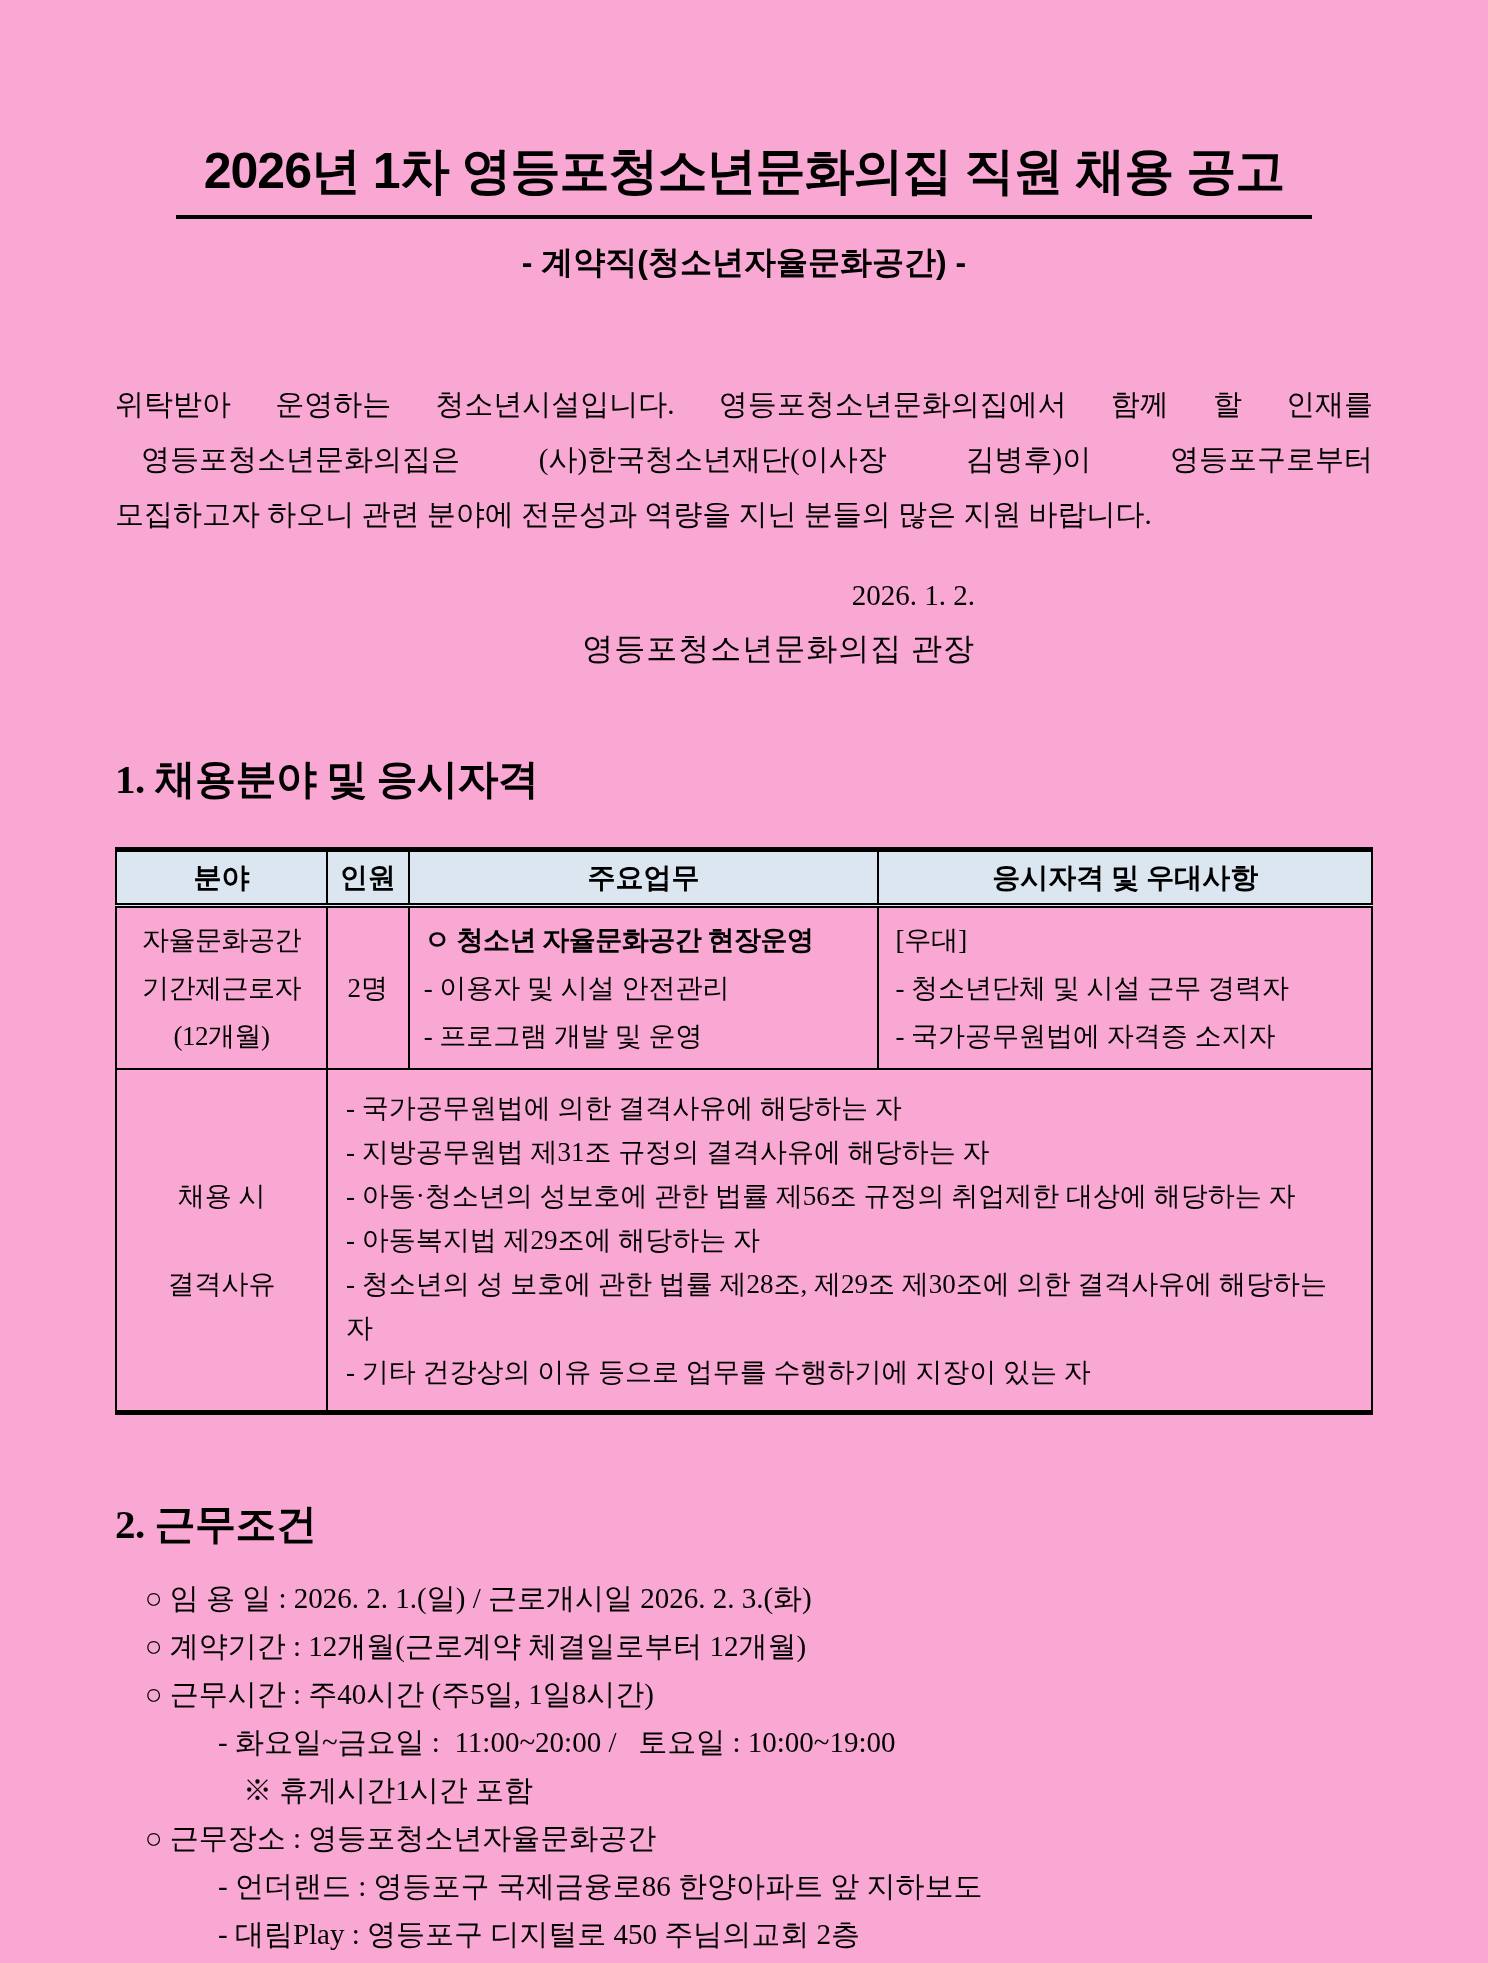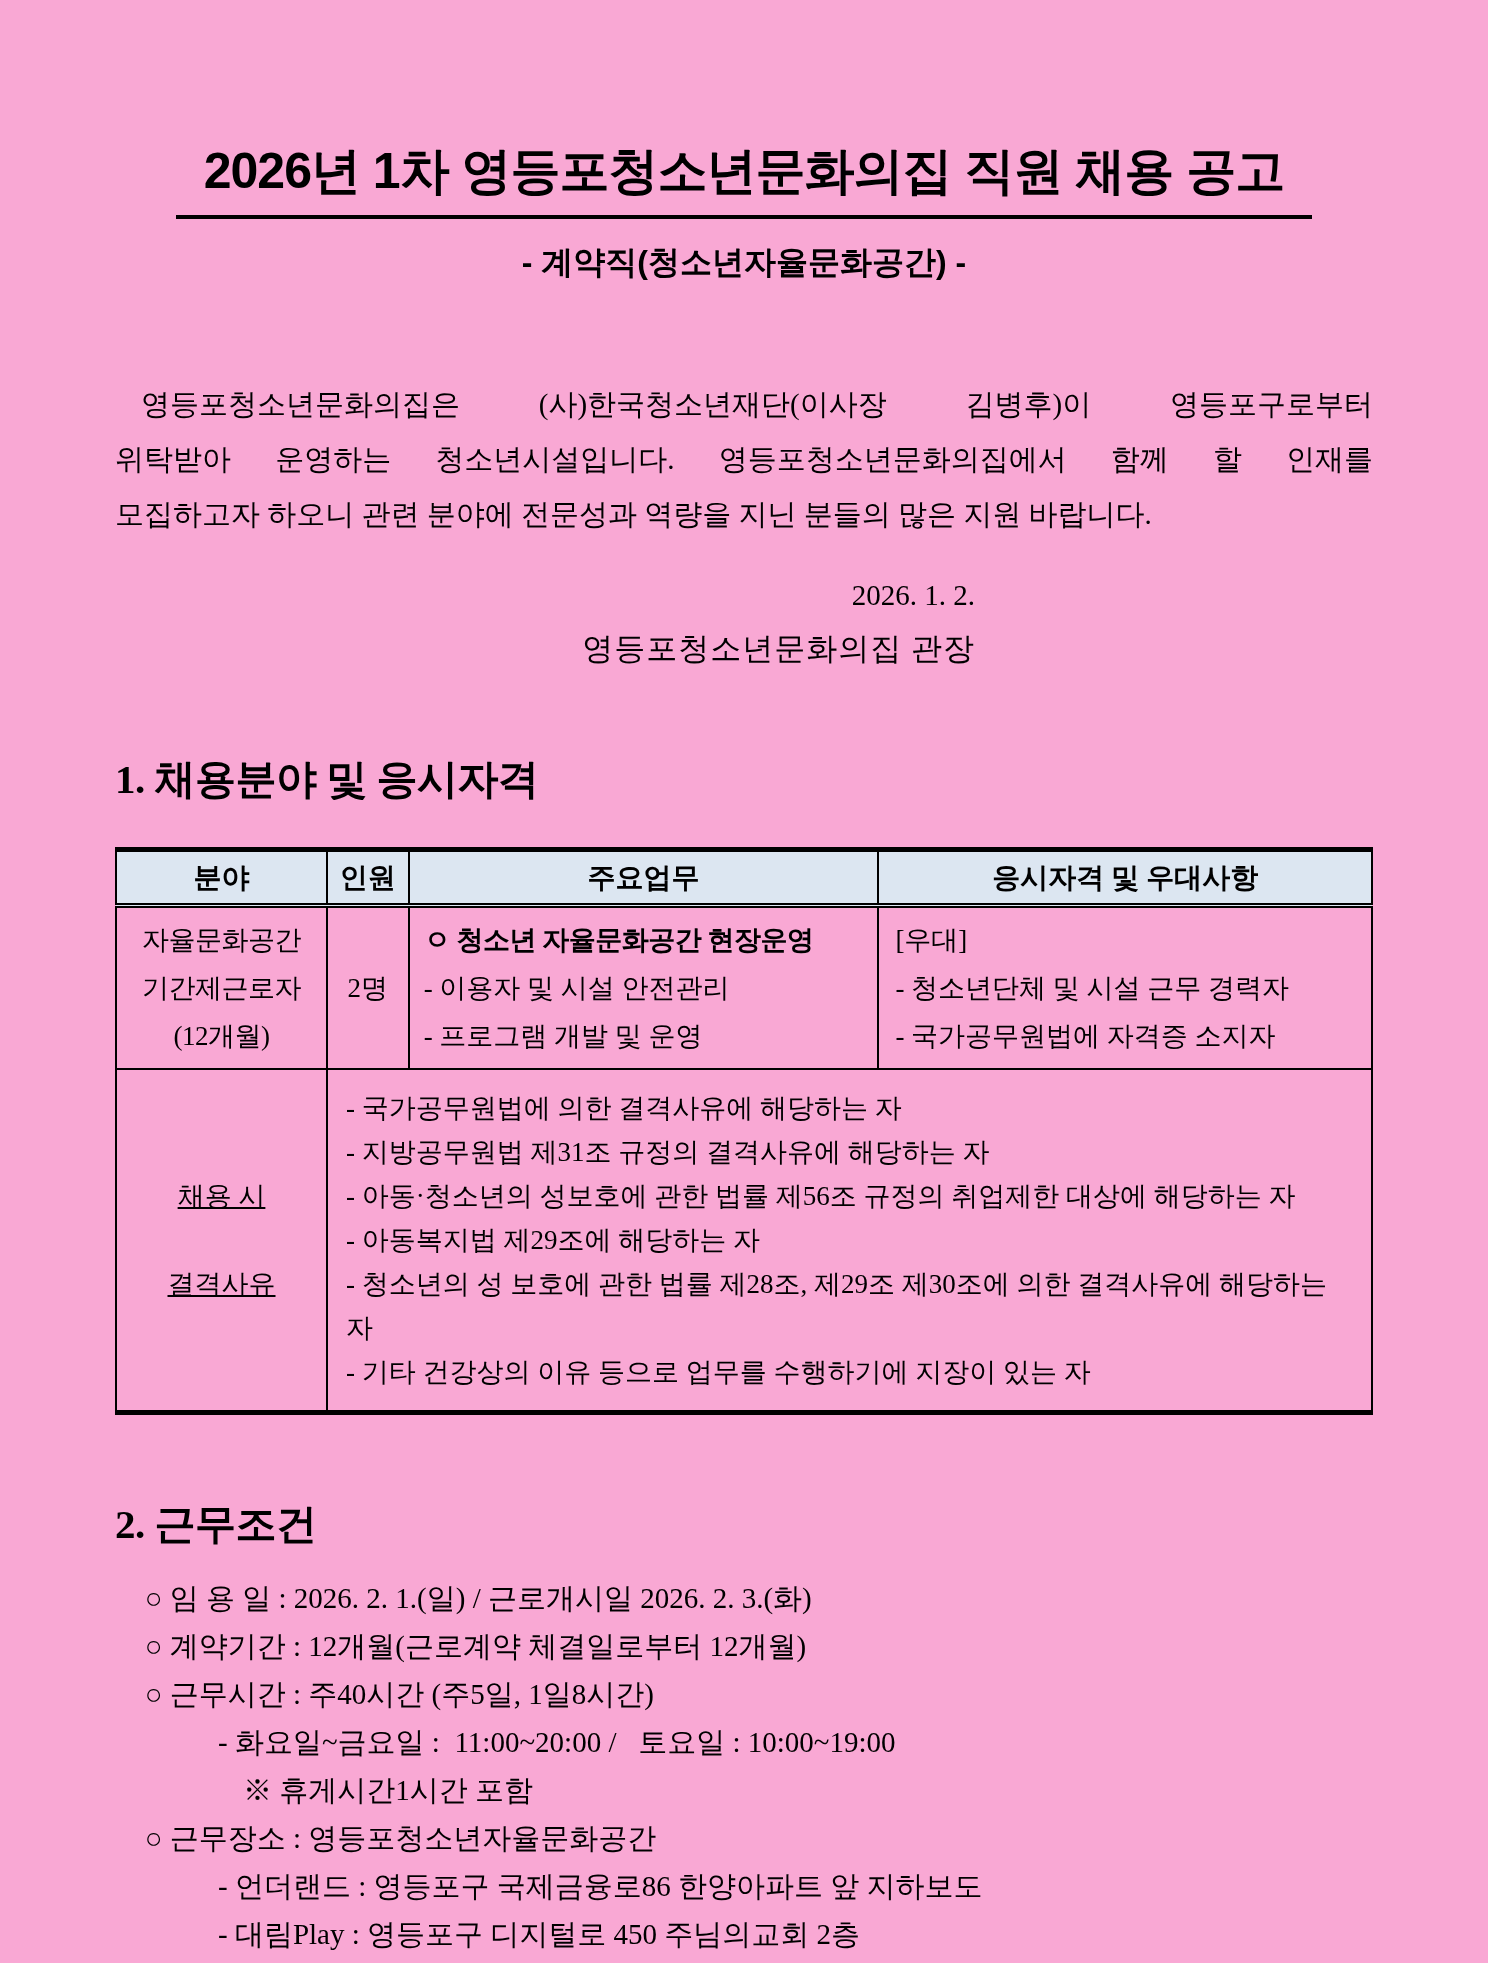--- a/index.html
+++ b/index.html
@@ -61,21 +61,21 @@
     border:2px solid #000;
     border-bottom:5px double #000;
     text-align:center;
   }
   table.recruit td { border:2px solid #000; vertical-align:middle; }
   td.pos-field   { text-align:center; line-height:48px; height:148px; letter-spacing:-0.5px; }
   td.pos-count   { text-align:center; }
   td.pos-duties  { padding:8px 14px; line-height:48px; }
   td.pos-quals   { padding:8px 16px; line-height:48px; }
   .duties-heading { font-weight:bold; letter-spacing:-0.5px; }
-  td.dq-label { text-align:center;text-decoration:underline; }
+  td.dq-label { text-align:center; }
   td.dq-label .dq-line { line-height:44px; }
   td.dq-label .dq-line + .dq-line { margin-top:44px; }
   td.dq-items { padding:16px 18px; line-height:44px; height:266px; }
   
   .cond-list { margin-top:22px; font-size:29px; line-height:48px; }
   .cond-item { white-space:pre; }
   .lv-circle { padding-left:30px; }
   .lv-dash   { padding-left:103px; }
   .lv-note   { padding-left:128px; }
 </style>
@@ -83,22 +83,22 @@
 <body>
 
 <div class="page">
 
   <div class="title-wrap">
     <h1 class="doc-title">2026년 1차 영등포청소년문화의집 직원 채용 공고</h1>
   </div>
   <div class="doc-subtitle">- 계약직(청소년자율문화공간) -</div>
 
   <div class="intro">
+    <div class="intro-line">위탁받아  운영하는  청소년시설입니다.  영등포청소년문화의집에서  함께  할  인재를</div>
     <div class="intro-line first">영등포청소년문화의집은  (사)한국청소년재단(이사장  김병후)이  영등포구로부터</div>
-    <div class="intro-line">위탁받아  운영하는  청소년시설입니다.  영등포청소년문화의집에서  함께  할  인재를</div>
     <div class="intro-line last">모집하고자 하오니 관련 분야에 전문성과 역량을 지닌 분들의 많은 지원 바랍니다.</div>
   </div>
 
   <div class="sign-block">
     <div class="sign-date">2026. 1. 2.</div>
     <div class="sign-name">영등포청소년문화의집 관장</div>
   </div>
 
   <div class="sec-heading">1. 채용분야 및 응시자격</div>
 

